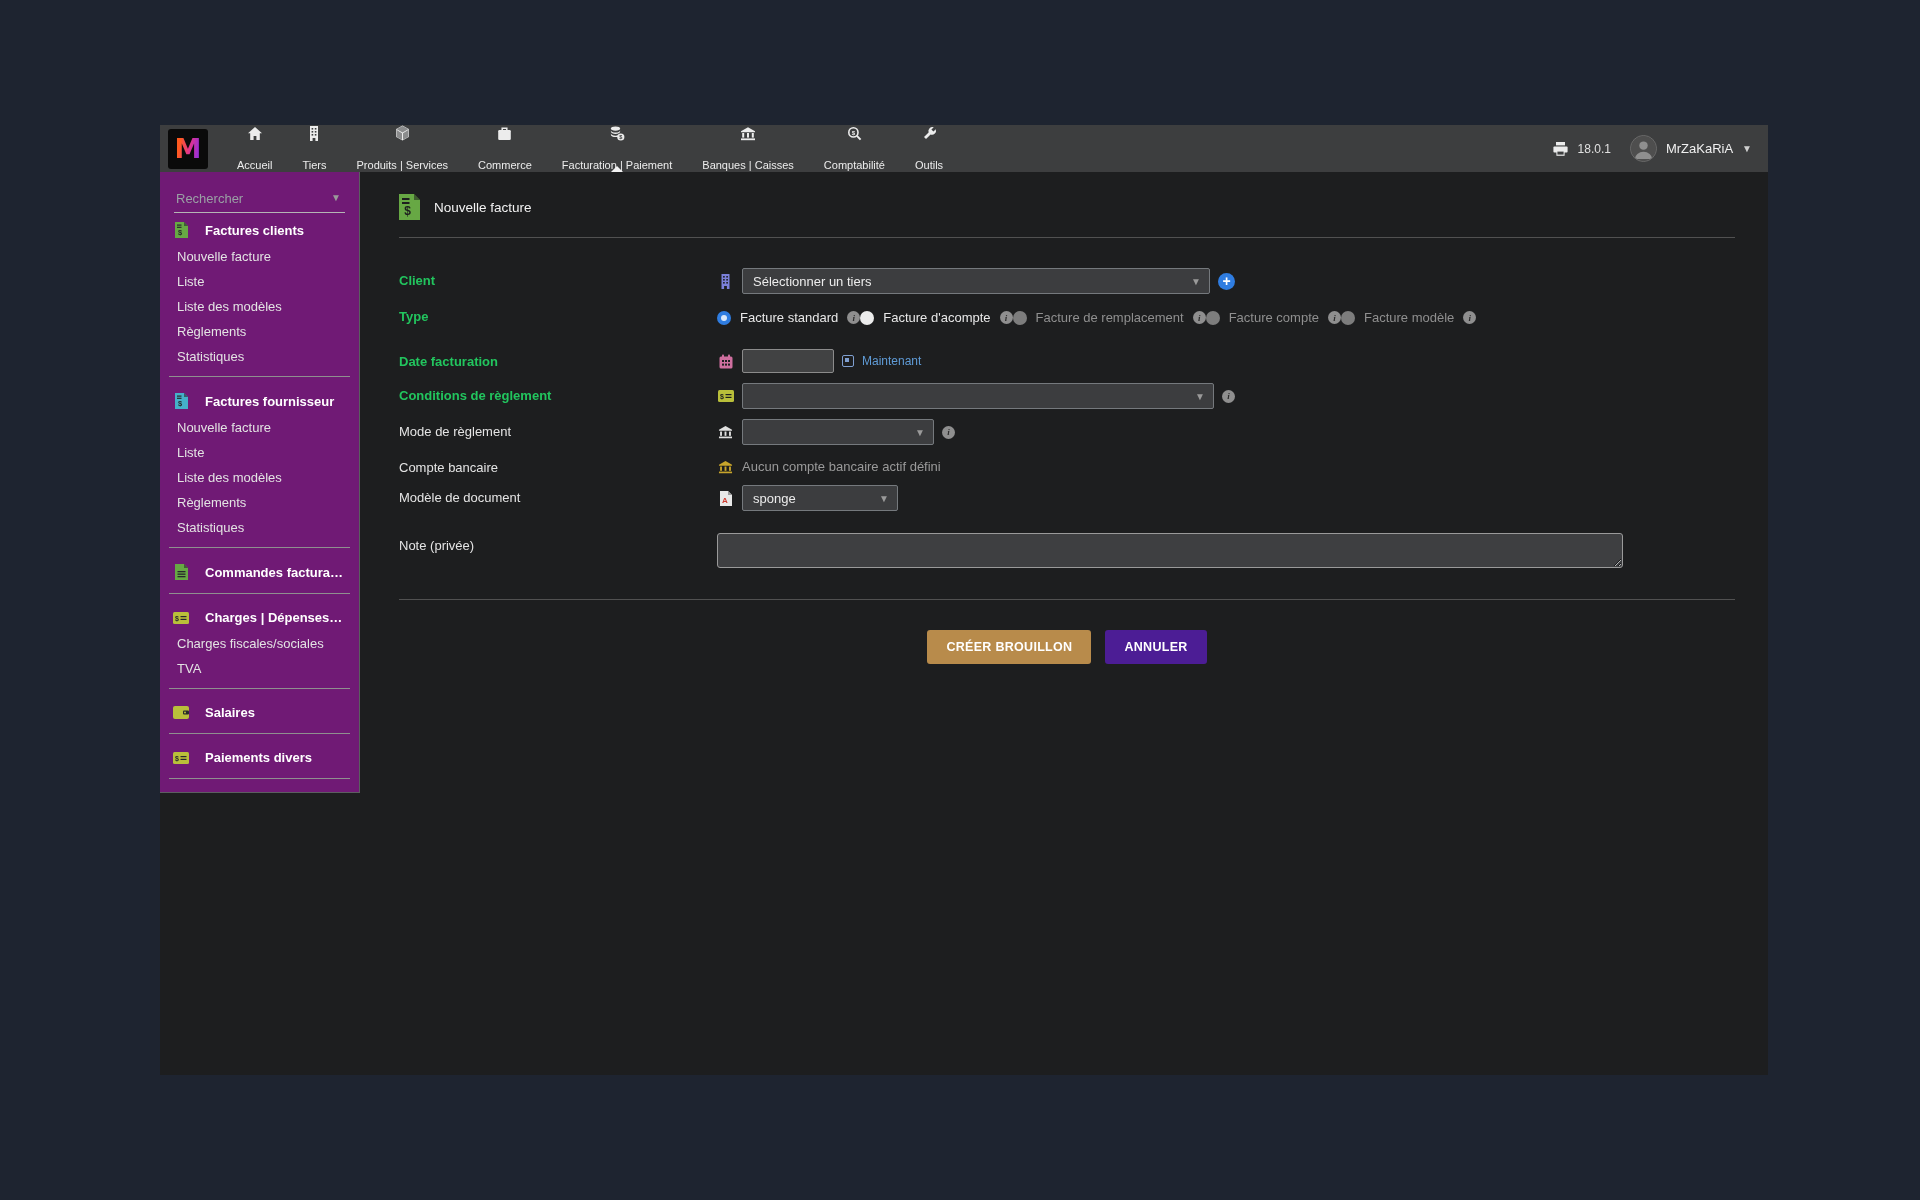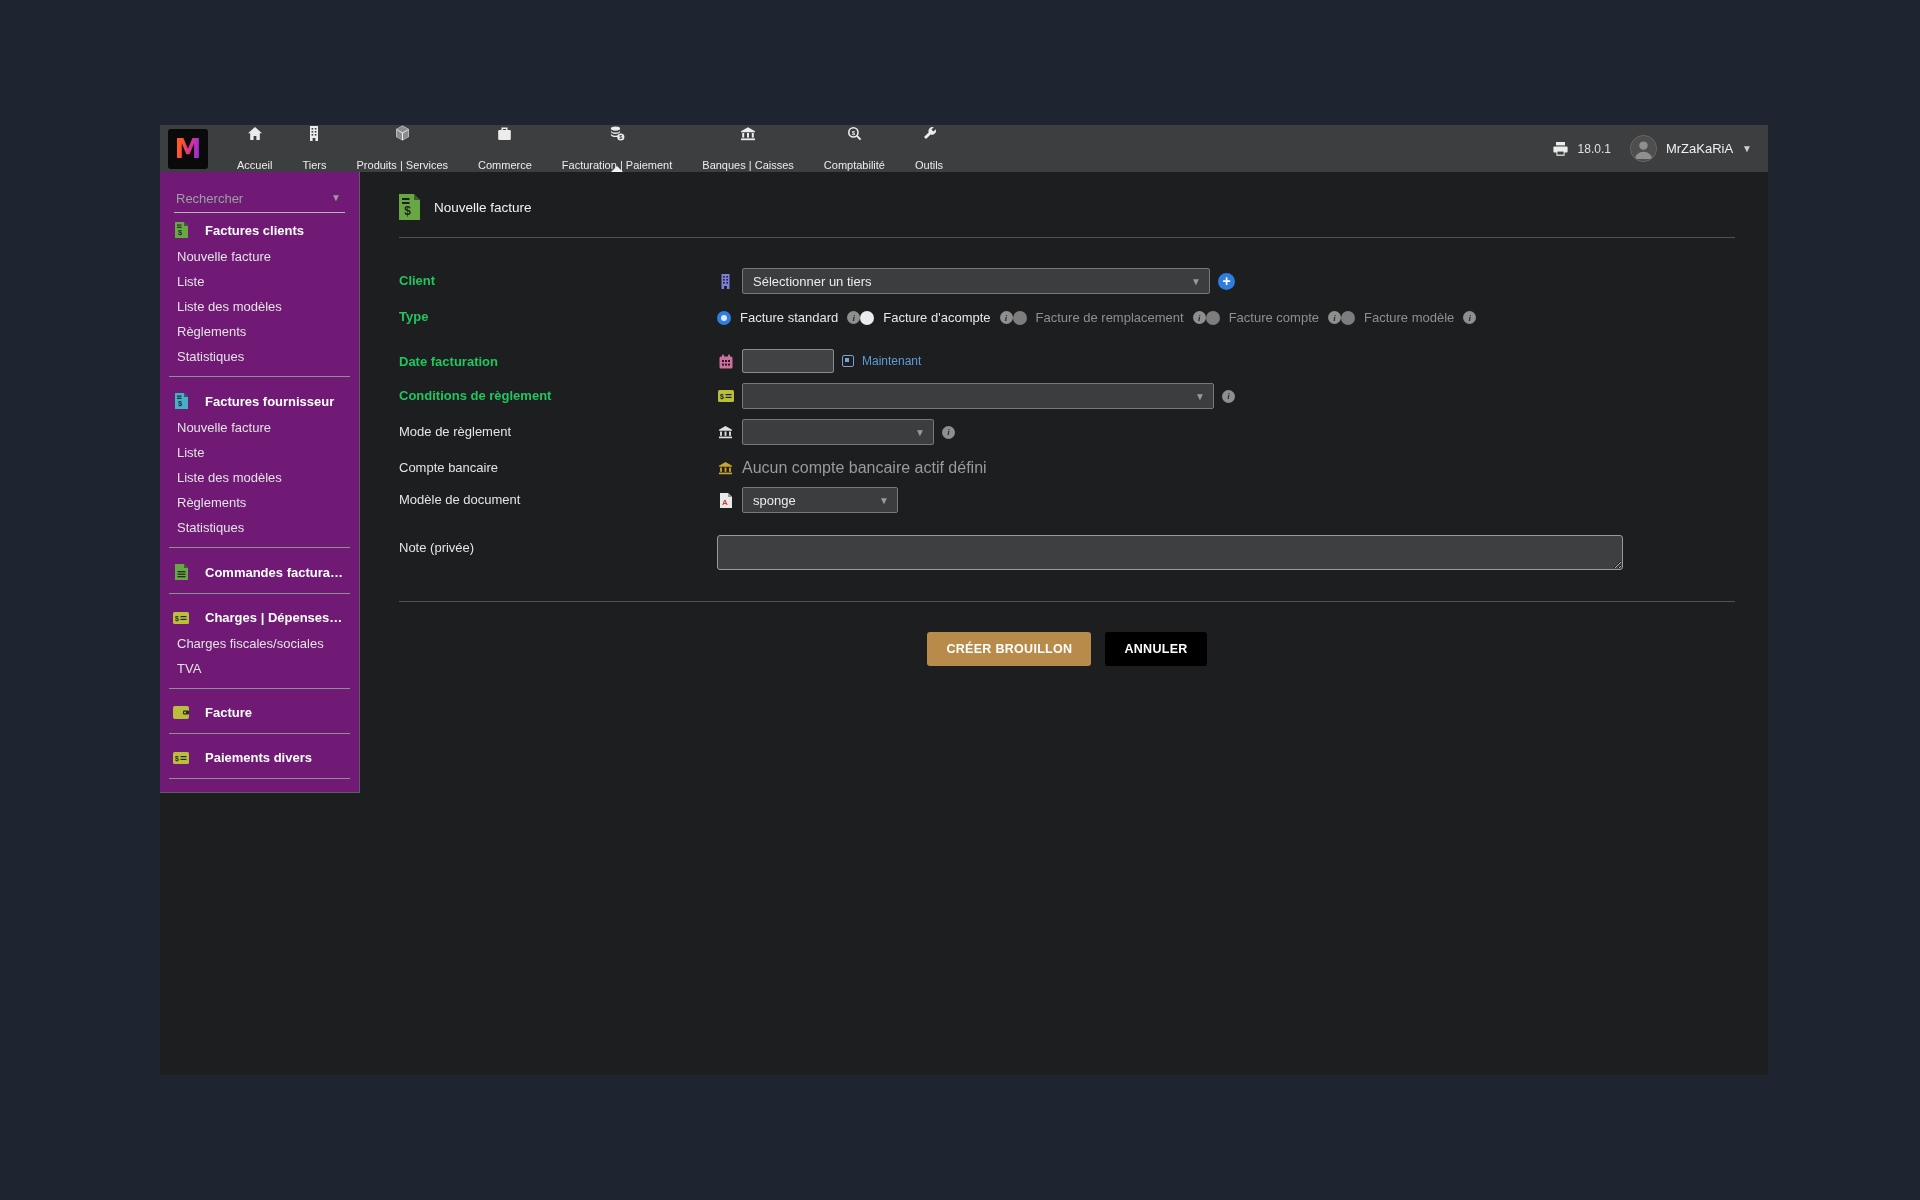--- a/index.html
+++ b/index.html
@@ -128,21 +128,21 @@
     border-radius:2px; color:#ececec; font-size:13px; padding:0 6px; outline:none;
     font-family:inherit;
   }
   .mini-cal {
     width:12px; height:12px; border:1.5px solid #7f9fd0; border-radius:2px;
     display:inline-block; position:relative; cursor:pointer;
   }
   .mini-cal::after{ content:""; position:absolute; left:2px; top:2px; width:4px; height:4px; background:#7f9fd0; }
   .now-link { font-size:12px; color:#5f9bd6; cursor:pointer; }
 
-  .muted-text { font-size:16px; color:#9a9a9a; }
+  .muted-text { font-size:13px; color:#9a9a9a; }
 
   .note-area {
     width:906px; height:35px; background:#3e3f41; border:1px solid #9a9a9a;
     border-radius:3px; resize:vertical; color:#ececec; font-family:inherit;
     font-size:13px; padding:4px 8px; outline:none;
   }
   .frow.note-row { padding:7px 0; }
 
   .buttons-row {
     display:flex; justify-content:center; gap:14px; margin-top:30px;
@@ -356,21 +356,21 @@
       <hr class="side-divider">
 
       <div class="side-section-title">
         <span class="side-icon" style="color: rgb(185, 191, 58);">
           <svg width="16" height="13" viewBox="0 0 16 13">
               <rect width="16" height="13" rx="2" fill="currentColor"></rect>
               <rect x="10" y="4.6" width="6" height="3.8" rx="1" fill="#27282b"></rect>
               <circle cx="12" cy="6.5" r="1" fill="currentColor"></circle>
             </svg>
         </span>
-        <span>Facture</span>
+        <span>Salaires</span>
       </div>
       <hr class="side-divider">
 
       <div class="side-section-title">
         <span class="side-icon" style="color: rgb(185, 191, 58);">
           <svg width="16" height="12" viewBox="0 0 16 12">
               <rect width="16" height="12" rx="1.5" fill="currentColor"></rect>
               <text x="4" y="8.6" font-size="7" fill="#27282b" text-anchor="middle" font-weight="bold">$</text>
               <rect x="7.5" y="4" width="6" height="1.2" fill="#27282b"></rect>
               <rect x="7.5" y="6.8" width="6" height="1.2" fill="#27282b"></rect>
@@ -561,18 +561,18 @@
             <textarea class="note-area" style=""></textarea>
           </div>
         </div>
 
       </div>
 
       <hr class="rule" style="margin-top:24px;">
 
       <div class="buttons-row">
         <button class="btn" style="background: rgb(184, 139, 75);">CRÉER BROUILLON</button>
-        <button class="btn" style="background: #000000;">ANNULER</button>
+        <button class="btn" style="background: #4c1d95;">ANNULER</button>
       </div>
 
     </main>
   </div>
 </div>
 
 </body></html>

